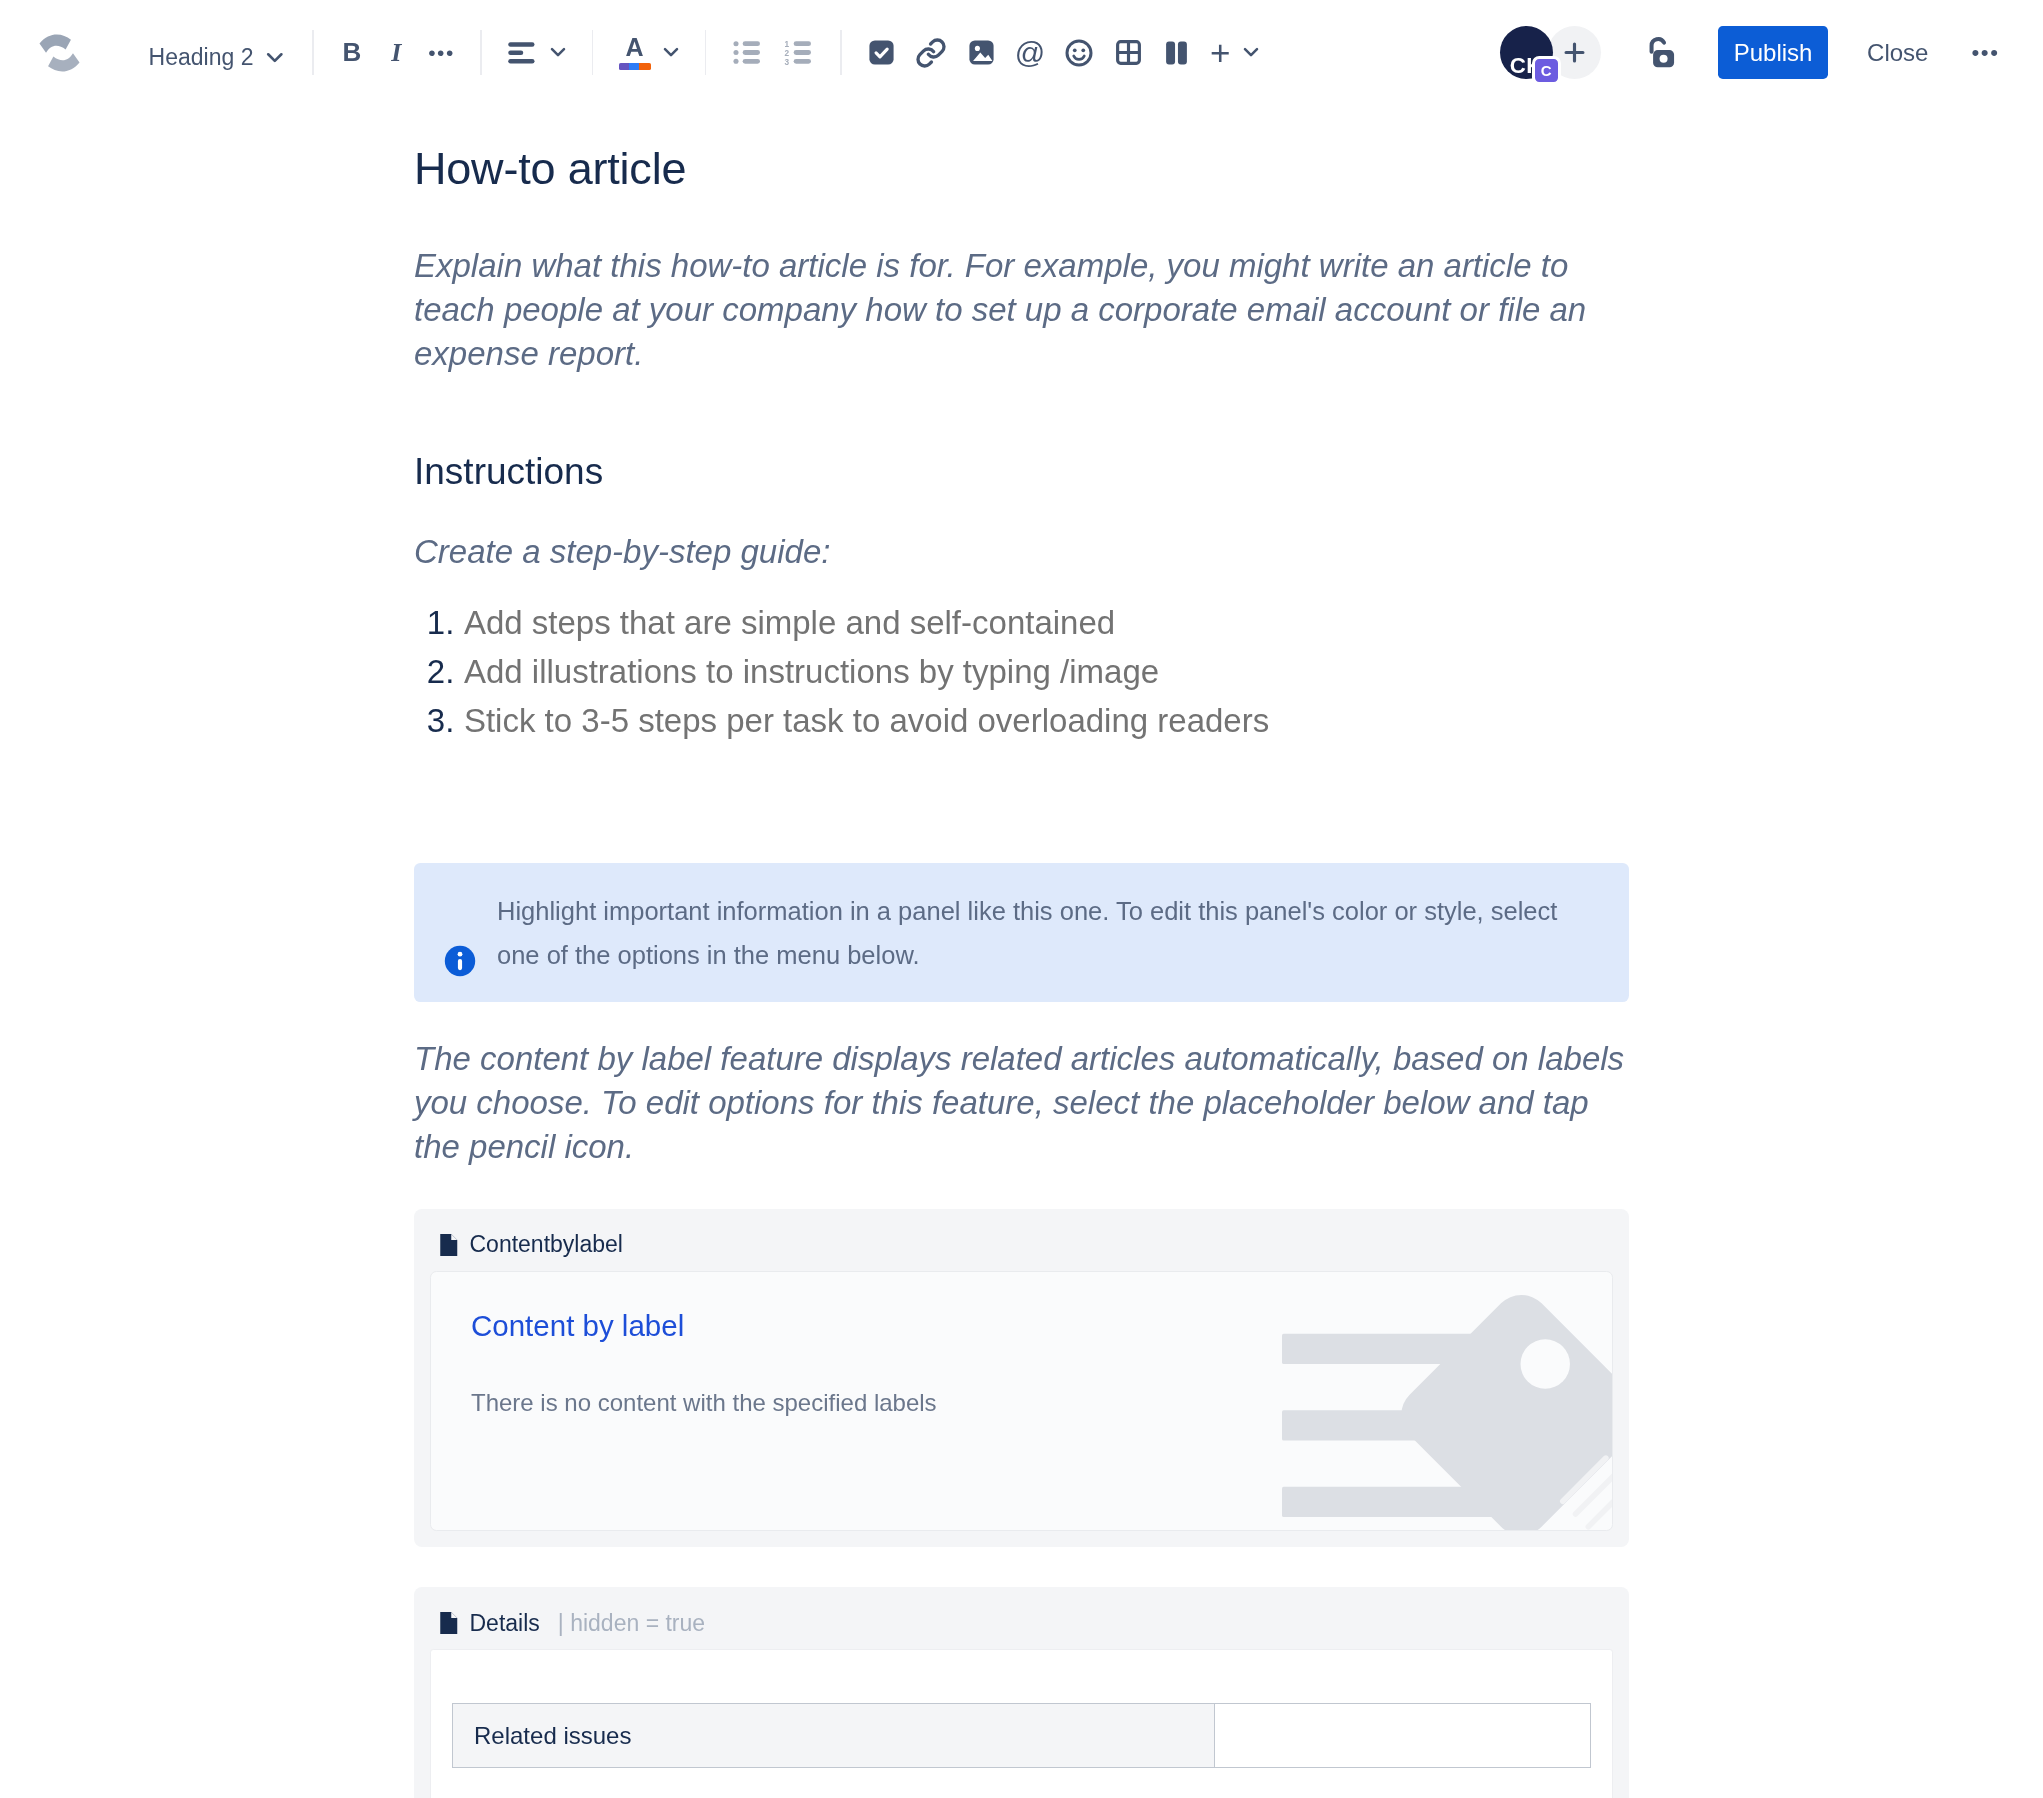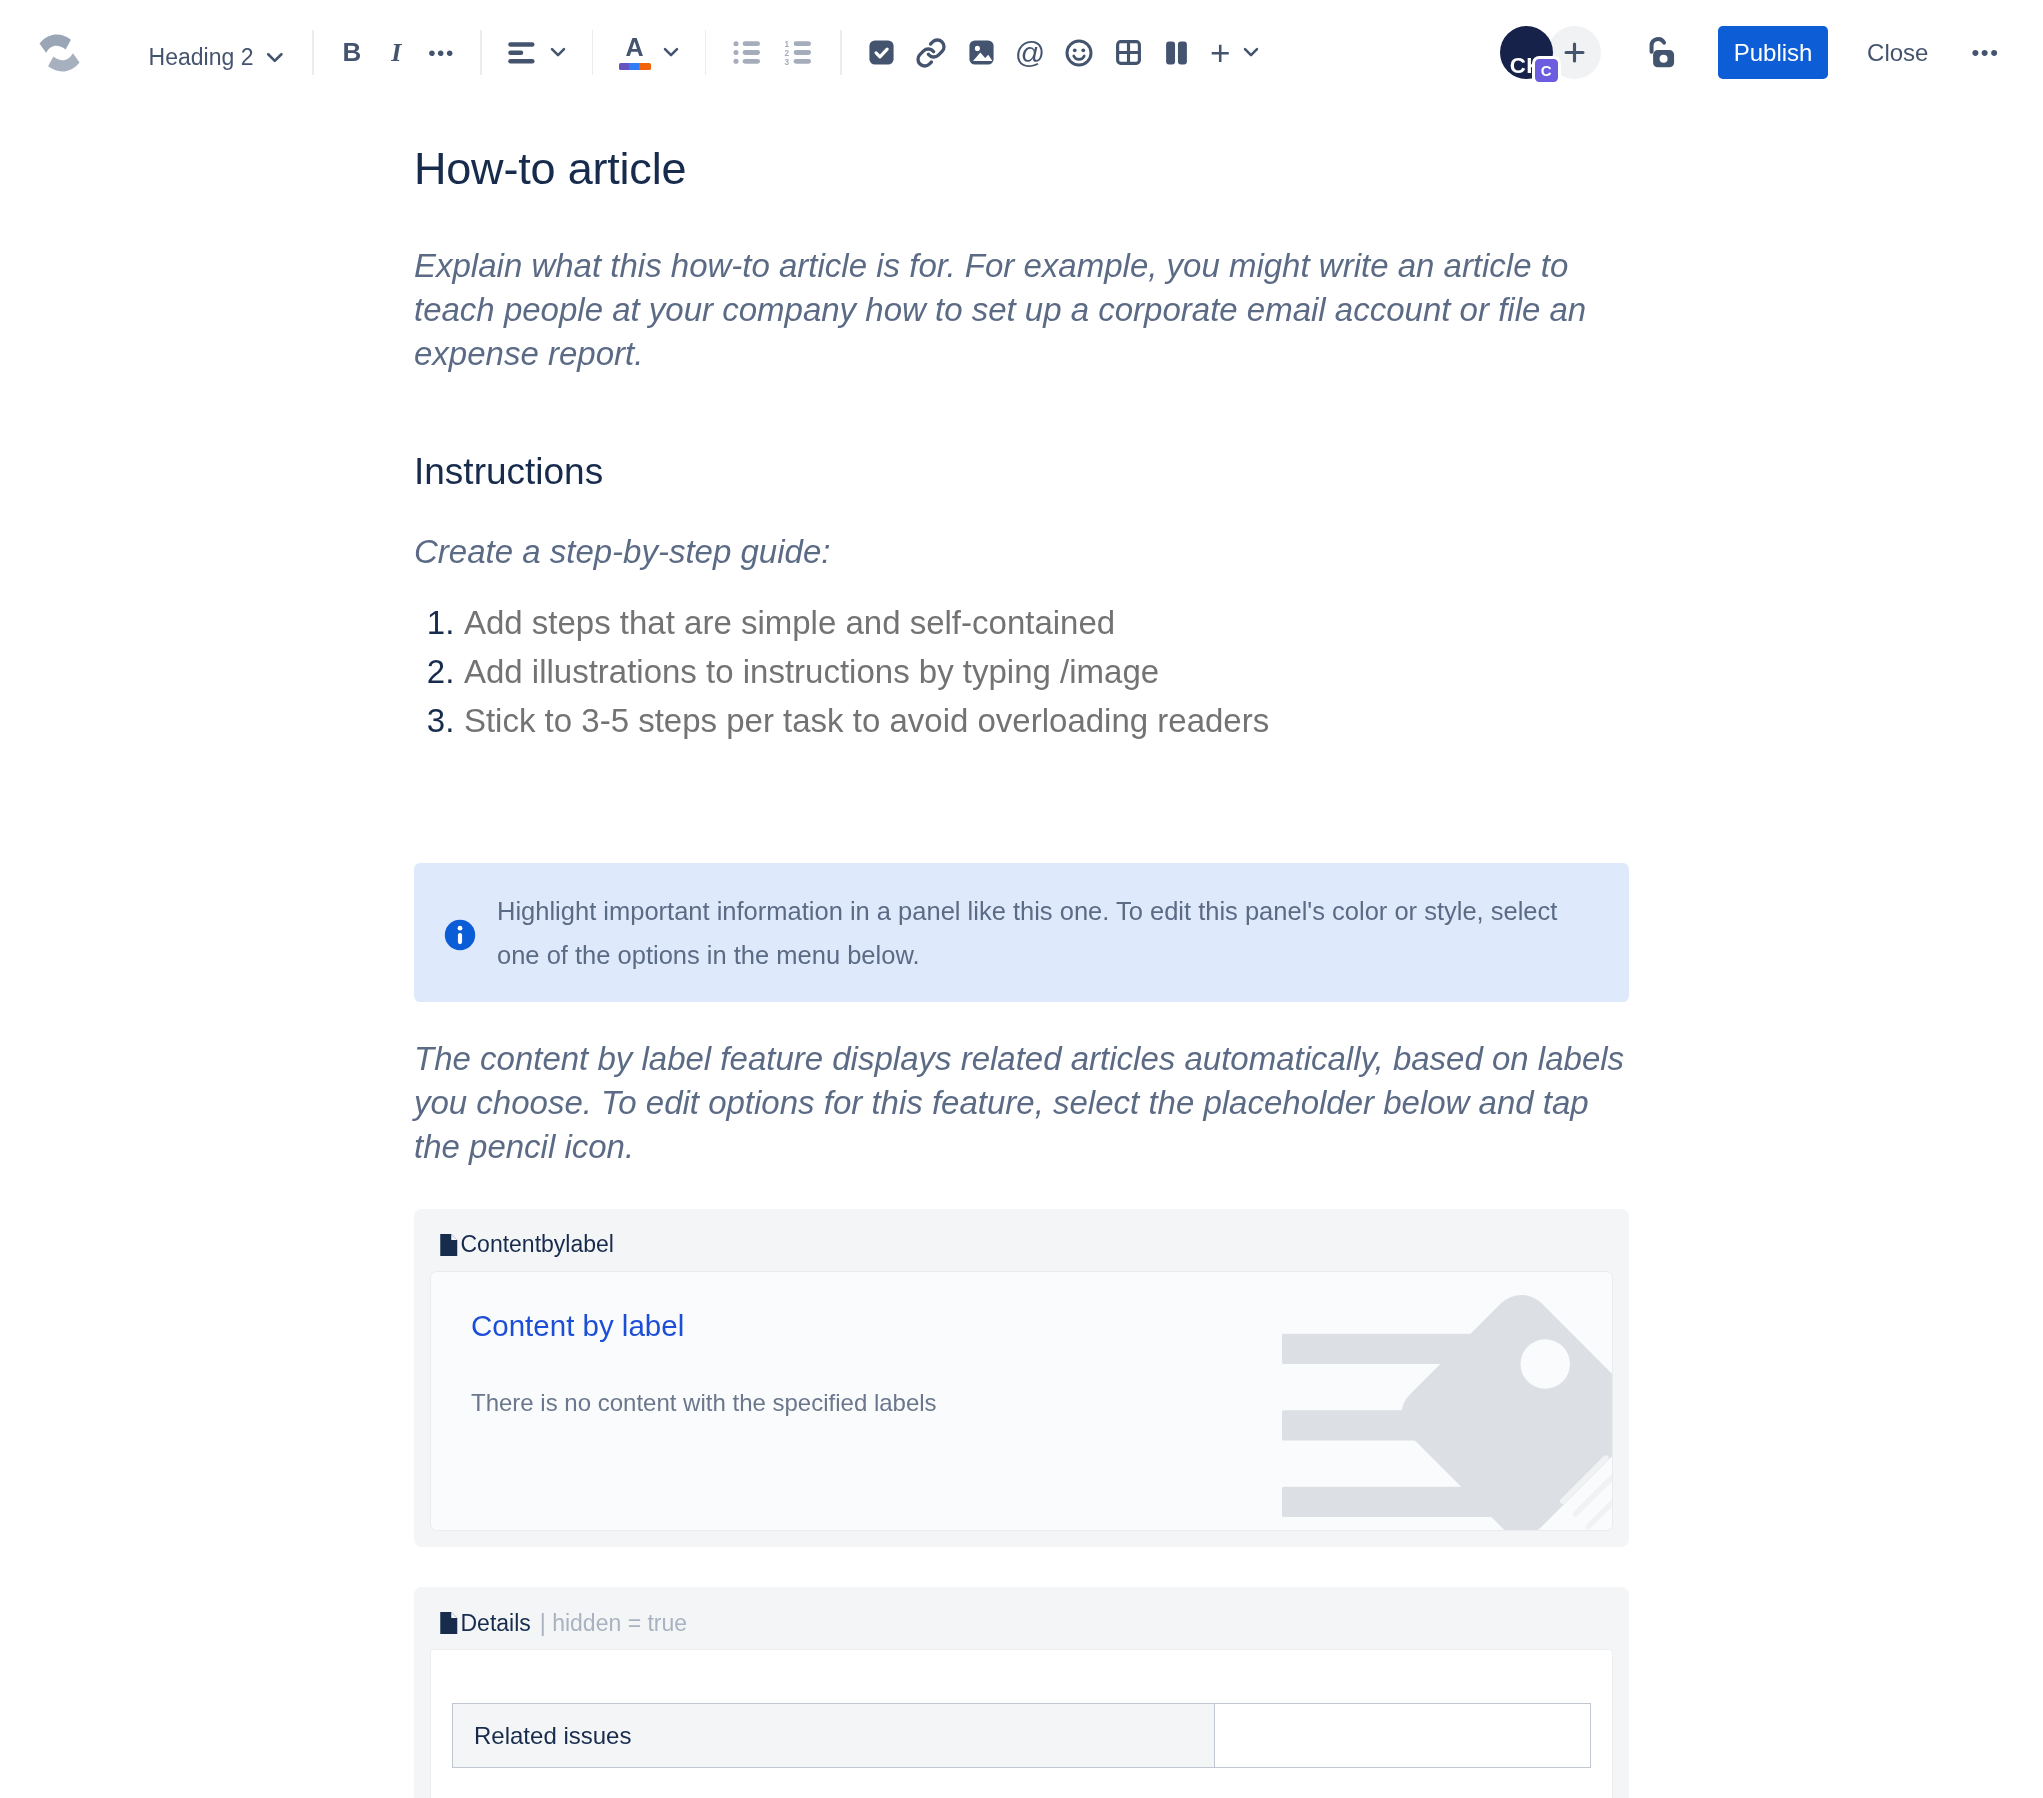--- a/index.html
+++ b/index.html
@@ -84,35 +84,35 @@
     font-size: 33px; line-height: 49px; color: #737373;
   }
   ol.steps li::before {
     counter-increment: step; content: counter(step) ".";
     color: #172B4D; font-weight: 500; margin-right: 9.6px;
   }
 
   .info-panel {
     margin-top: 118px;
     background: #DEE9FB; border-radius: 6.4px;
-    padding: 25.5px 30px; display: flex; gap: 21px; align-items: center;
+    padding: 25.5px 30px; display: flex; gap: 21px; align-items: flex-end;
   }
   .info-icon { flex: 0 0 auto; margin-top: 4.8px; }
   .info-text { font-size: 25.5px; line-height: 44px; color: #5C6B85; }
 
   .related-h { margin-top: 77px; }
   .related-p { margin-top: 35px; }
 
   
   .macro {
     background: #F4F5F7; border-radius: 8px;
     padding: 11.2px 16px 16px; margin-top: 40px;
   }
   .macro-header {
-    display: flex; align-items: center; gap: 1px;
+    display: flex; align-items: center; gap: 10px;
     padding: 11.2px 8px 12.8px; font-size: 23px; font-weight: 500; color: #172B4D;
   }
   .macro-params { color: #A9B2C0; font-weight: 400; margin-left: 8px; }
 
   .cbl-card {
     background: #FAFBFC; border: 1.6px solid #E9EBEE; border-radius: 6.4px;
     padding: 37px 40px; height: 260px; position: relative; overflow: hidden;
   }
   .cbl-title { font-size: 29.5px; font-weight: 400; color: #1d4ed8; }
   .cbl-empty { font-size: 24px; color: #6B778C; margin-top: 46px; }

